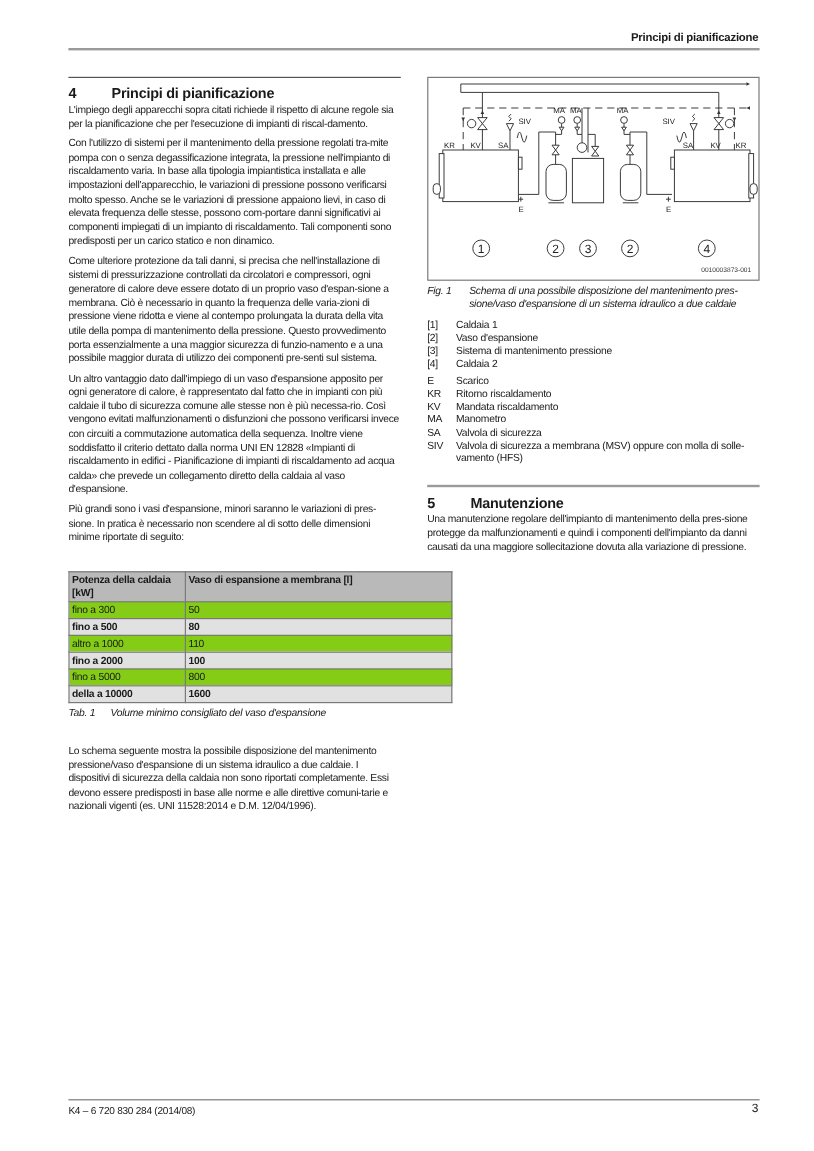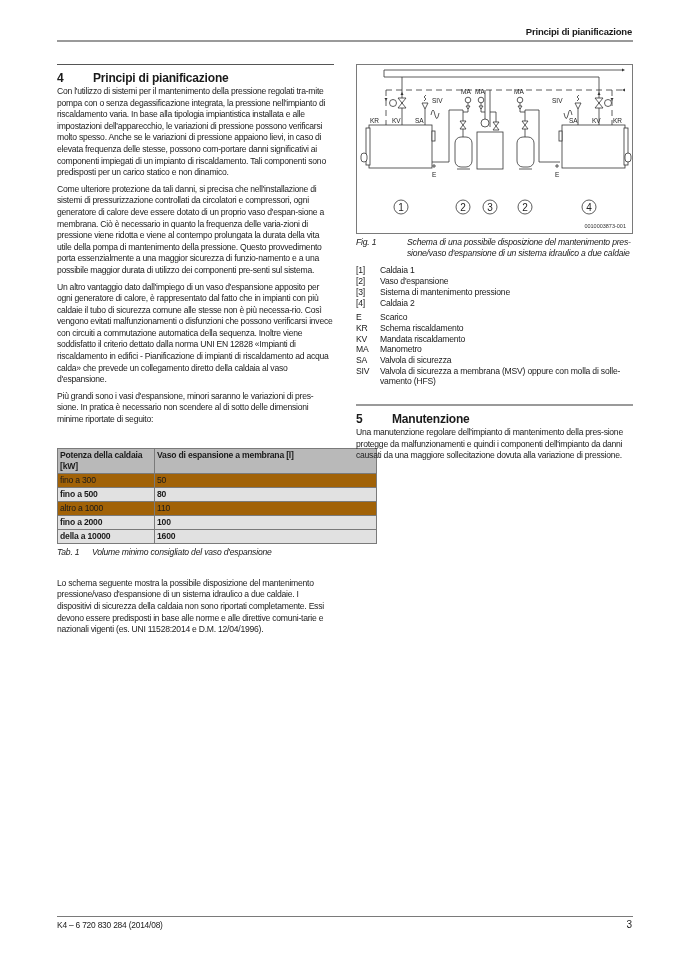--- a/index.html
+++ b/index.html
@@ -29,21 +29,21 @@
 
   table.spec {
     width: 320px; border-collapse: collapse; font-size: 8.6px; letter-spacing: -0.2px;
     margin-top: 22px;
   }
   table.spec th, table.spec td {
     border: 1px solid #7a7a7a; text-align: left; padding: 1px 2px; vertical-align: top; line-height: 11px;
   }
   table.spec th { background: #b9b9b9; font-weight: bold; }
   table.spec th:first-child, table.spec td:first-child { width: 97px; }
-  table.spec tr.odd td { background: #a16207; }
+  table.spec tr.odd td { background: #84cc16; }
   table.spec tr.even td { background: #e1e1e1; font-weight: bold; }
 
   .caption {
     display: flex; font-size: 8.6px; font-style: italic; letter-spacing: -0.2px; line-height: 11.2px; margin-top: 3px; margin-bottom: 20px;
   }
   .caption .lbl { width: 35px; flex-shrink: 0; }
 
   .figure-box {
     width: 277px; height: 170px; border: 1px solid #7a7a7a; position: relative; background: #fff;
   }
@@ -64,20 +64,21 @@
 
 <div class="running-head">Principi di pianificazione</div>
 <div class="head-rule"></div>
 
 <div class="col-left">
   <div class="section-rule"></div>
   <div class="section-head">
     <span class="num">4</span>
     <span>Principi di pianificazione</span>
   </div>
+  <p class="body">L'impiego degli apparecchi sopra citati richiede il rispetto di alcune regole sia per la pianificazione che per l'esecuzione di impianti di riscal-damento.</p>
   <p class="body">Con l'utilizzo di sistemi per il mantenimento della pressione regolati tra-mite pompa con o senza degassificazione integrata, la pressione nell'impianto di riscaldamento varia. In base alla tipologia impiantistica installata e alle impostazioni dell'apparecchio, le variazioni di pressione possono verificarsi molto spesso. Anche se le variazioni di pressione appaiono lievi, in caso di elevata frequenza delle stesse, possono com-portare danni significativi ai componenti impiegati di un impianto di riscaldamento. Tali componenti sono predisposti per un carico statico e non dinamico.</p>
   <p class="body">Come ulteriore protezione da tali danni, si precisa che nell'installazione di sistemi di pressurizzazione controllati da circolatori e compressori, ogni generatore di calore deve essere dotato di un proprio vaso d'espan-sione a membrana. Ciò è necessario in quanto la frequenza delle varia-zioni di pressione viene ridotta e viene al contempo prolungata la durata della vita utile della pompa di mantenimento della pressione. Questo provvedimento porta essenzialmente a una maggior sicurezza di funzio-namento e a una possibile maggior durata di utilizzo dei componenti pre-senti sul sistema.</p>
   <p class="body">Un altro vantaggio dato dall'impiego di un vaso d'espansione apposito per ogni generatore di calore, è rappresentato dal fatto che in impianti con più caldaie il tubo di sicurezza comune alle stesse non è più necessa-rio. Così vengono evitati malfunzionamenti o disfunzioni che possono verificarsi invece con circuiti a commutazione automatica della sequenza. Inoltre viene soddisfatto il criterio dettato dalla norma UNI EN 12828 «Impianti di riscaldamento in edifici - Pianificazione di impianti di riscaldamento ad acqua calda» che prevede un collegamento diretto della caldaia al vaso d'espansione.</p>
   <p class="body">Più grandi sono i vasi d'espansione, minori saranno le variazioni di pres-sione. In pratica è necessario non scendere al di sotto delle dimensioni minime riportate di seguito:</p>
 
   <table class="spec">
     <thead>
       <tr>
         <th>Potenza della caldaia [kW]</th>
         <th>Vaso di espansione a membrana [l]</th>
@@ -92,20 +93,24 @@
         <td>fino a 500</td>
         <td>80</td>
       </tr>
       <tr class="odd">
         <td>altro a 1000</td>
         <td>110</td>
       </tr>
       <tr class="even">
         <td>fino a 2000</td>
         <td>100</td>
+      </tr>
+      <tr class="odd">
+        <td>fino a 5000</td>
+        <td>800</td>
       </tr>
       <tr class="even">
         <td>della a 10000</td>
         <td>1600</td>
       </tr>
     </tbody>
   </table>
   <div class="caption">
     <span class="lbl">Tab. 1</span>
     <span>Volume minimo consigliato del vaso d'espansione</span>
@@ -225,21 +230,21 @@
           <text x="106" y="146">2</text>
           <text x="133" y="146">3</text>
           <text x="168" y="146">2</text>
           <text x="232" y="146">4</text>
         </g>
       </g>
     </svg>
     <div class="fig-code">0010003873-001</div>
   </div>
 
-  <div class="caption" style="margin-bottom:0;gap:16px;">
+  <div class="caption" style="margin-bottom:0;">
     <span class="lbl">Fig. 1</span>
     <span>Schema di una possibile disposizione del mantenimento pres-sione/vaso d'espansione di un sistema idraulico a due caldaie</span>
   </div>
 
   <div class="legend">
     <div class="legend-row">
       <span class="key">[1]</span>
       <span>Caldaia 1</span>
     </div>
     <div class="legend-row">
@@ -254,21 +259,21 @@
       <span class="key">[4]</span>
       <span>Caldaia 2</span>
     </div>
     <div class="legend-gap"></div>
     <div class="legend-row">
       <span class="key">E</span>
       <span>Scarico</span>
     </div>
     <div class="legend-row">
       <span class="key">KR</span>
-      <span>Schema riscaldamento</span>
+      <span>Ritorno riscaldamento</span>
     </div>
     <div class="legend-row">
       <span class="key">KV</span>
       <span>Mandata riscaldamento</span>
     </div>
     <div class="legend-row">
       <span class="key">MA</span>
       <span>Manometro</span>
     </div>
     <div class="legend-row">

